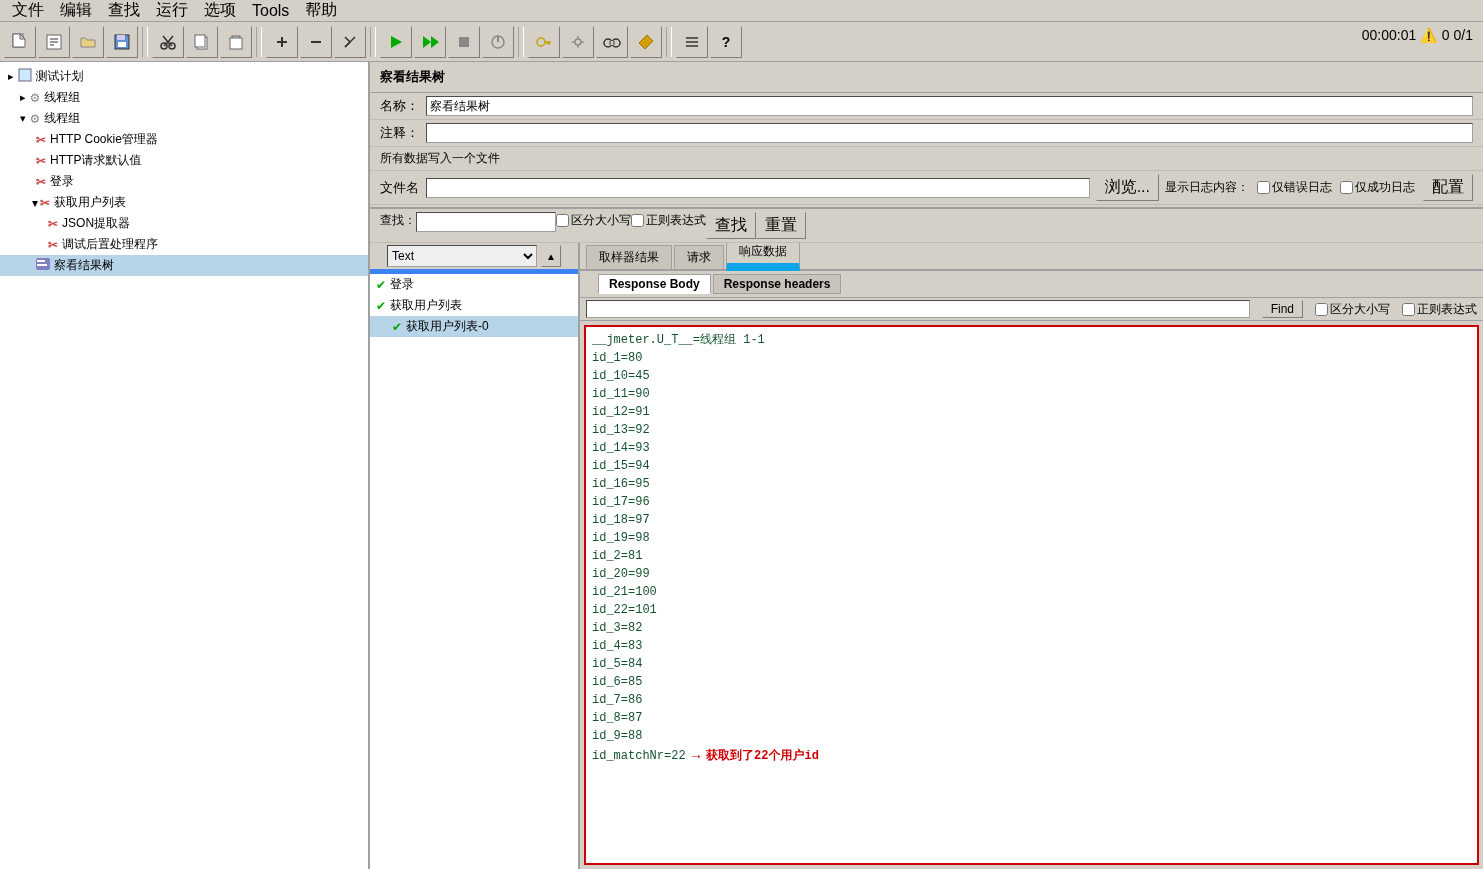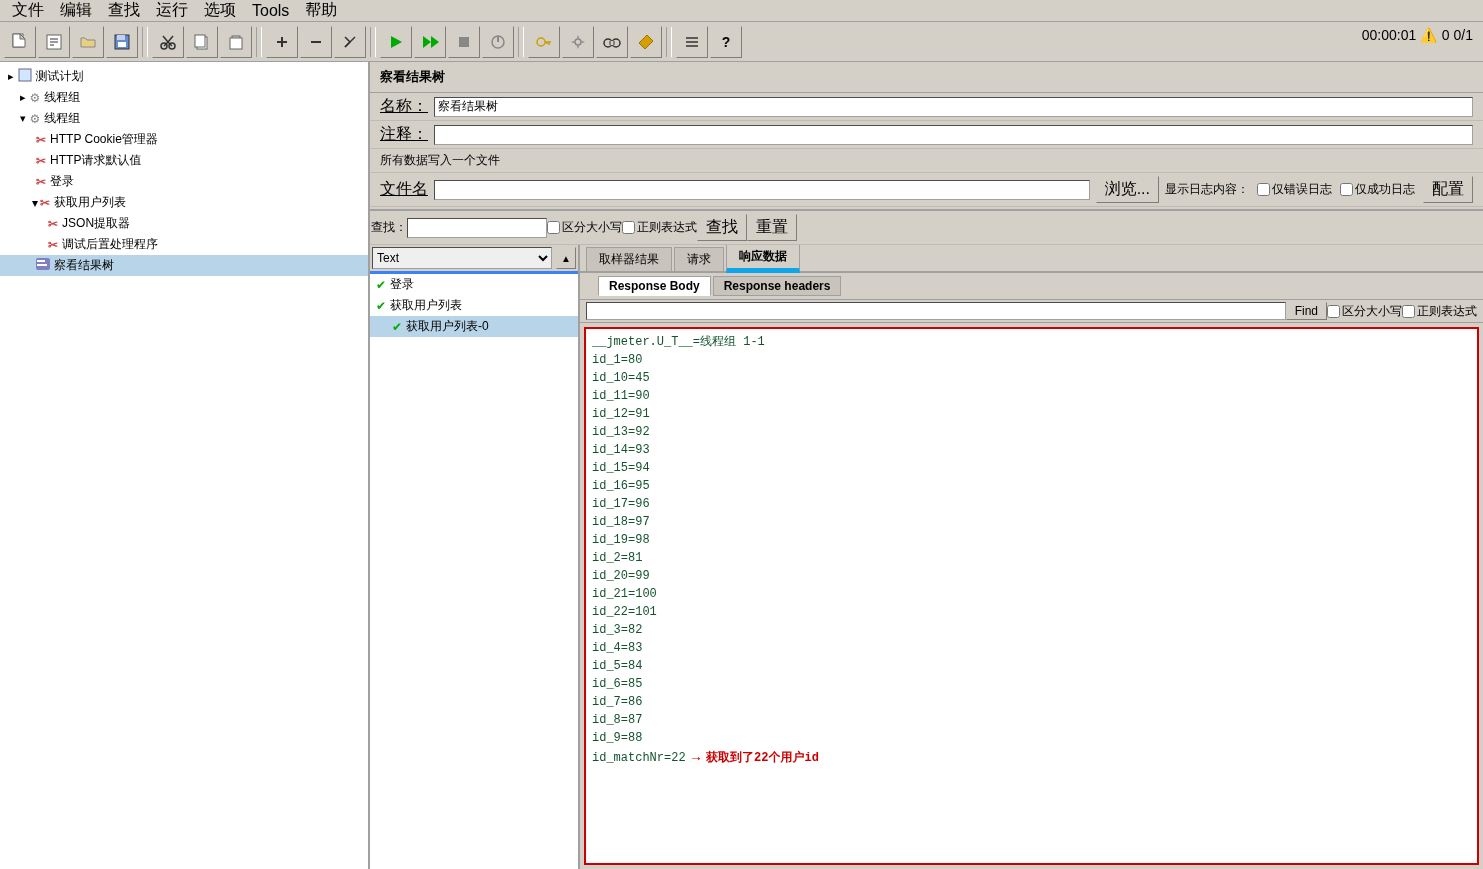--- a/index.html
+++ b/index.html
@@ -96,46 +96,45 @@
 
     
     .form-row {
       display: flex;
       align-items: center;
       padding: 3px 10px;
       gap: 6px;
       border-bottom: 1px solid #c0bcb4;
     }
     .form-label {
-      font-size: 16px;
+      font-size: 13px;
       white-space: nowrap;
       min-width: 40px;
-      text-decoration: underline;
     }
     .form-input {
       flex: 1;
       height: 20px;
       border: 1px inset #a0a0a0;
       background: white;
       padding: 1px 3px;
       font-size: 12px;
     }
     .form-btn {
       padding: 2px 8px;
       border: 1px outset #d4d0c8;
       background: #d4d0c8;
       cursor: pointer;
       font-size: 16px;
     }
 
     
     .search-row {
       display: flex;
-      align-items: center;
-      padding: 3px 1px;
+      align-items: flex-start;
+      padding: 3px 10px;
       gap: 0;
       border-bottom: 1px solid #c0bcb4;
     }
     .search-label { font-size: 12px; }
     .search-input {
       width: 140px;
       height: 20px;
       border: 1px inset #a0a0a0;
       background: white;
       padding: 1px 3px;
@@ -160,23 +159,23 @@
       width: 210px;
       border-right: 2px solid #a0a0a0;
       background: #d4d0c8;
       display: flex;
       flex-direction: column;
       flex-shrink: 0;
     }
     .list-header {
       display: flex;
       align-items: center;
-      padding: 2px 2px;
-      background: #d4d0c8;
-      border-bottom: 3px solid #3b82f6;
+      padding: 2px 17px;
+      background: #d4d0c8;
+      border-bottom: 5px solid #3b82f6;
       gap: 4px;
     }
     .list-header select {
       flex: 1;
       height: 22px;
       font-size: 12px;
       border: 1px inset #a0a0a0;
     }
     .list-items {
       flex: 1;
@@ -213,22 +212,22 @@
       padding: 3px 12px;
       border: 1px solid #a0a0a0;
       border-bottom: none;
       background: #c8c4bc;
       cursor: pointer;
       font-size: 12px;
       margin-right: 2px;
     }
     .tab.active {
       background: #d4d0c8;
-      border-bottom: 5px solid #0ea5e9;
-      font-weight: bold;
+      border-bottom: 8px solid #0ea5e9;
+      font-weight: normal;
       margin-bottom: -2px;
       position: relative;
       z-index: 1;
     }
 
     
     .sub-tab-bar {
       display: flex;
       align-items: center;
       padding: 3px 18px;
@@ -249,21 +248,21 @@
       border-bottom: 1px solid #ffffff;
     }
 
     
     .detail-search-row {
       display: flex;
       align-items: center;
       padding: 2px 6px;
       background: #d4d0c8;
       border-bottom: 1px solid #a0a0a0;
-      gap: 0;
+      gap: 12px;
     }
     .detail-search-input {
       flex: 1;
       height: 18px;
       border: 1px inset #a0a0a0;
       background: white;
       font-size: 12px;
       padding: 1px 3px;
     }
     .detail-find-btn {

